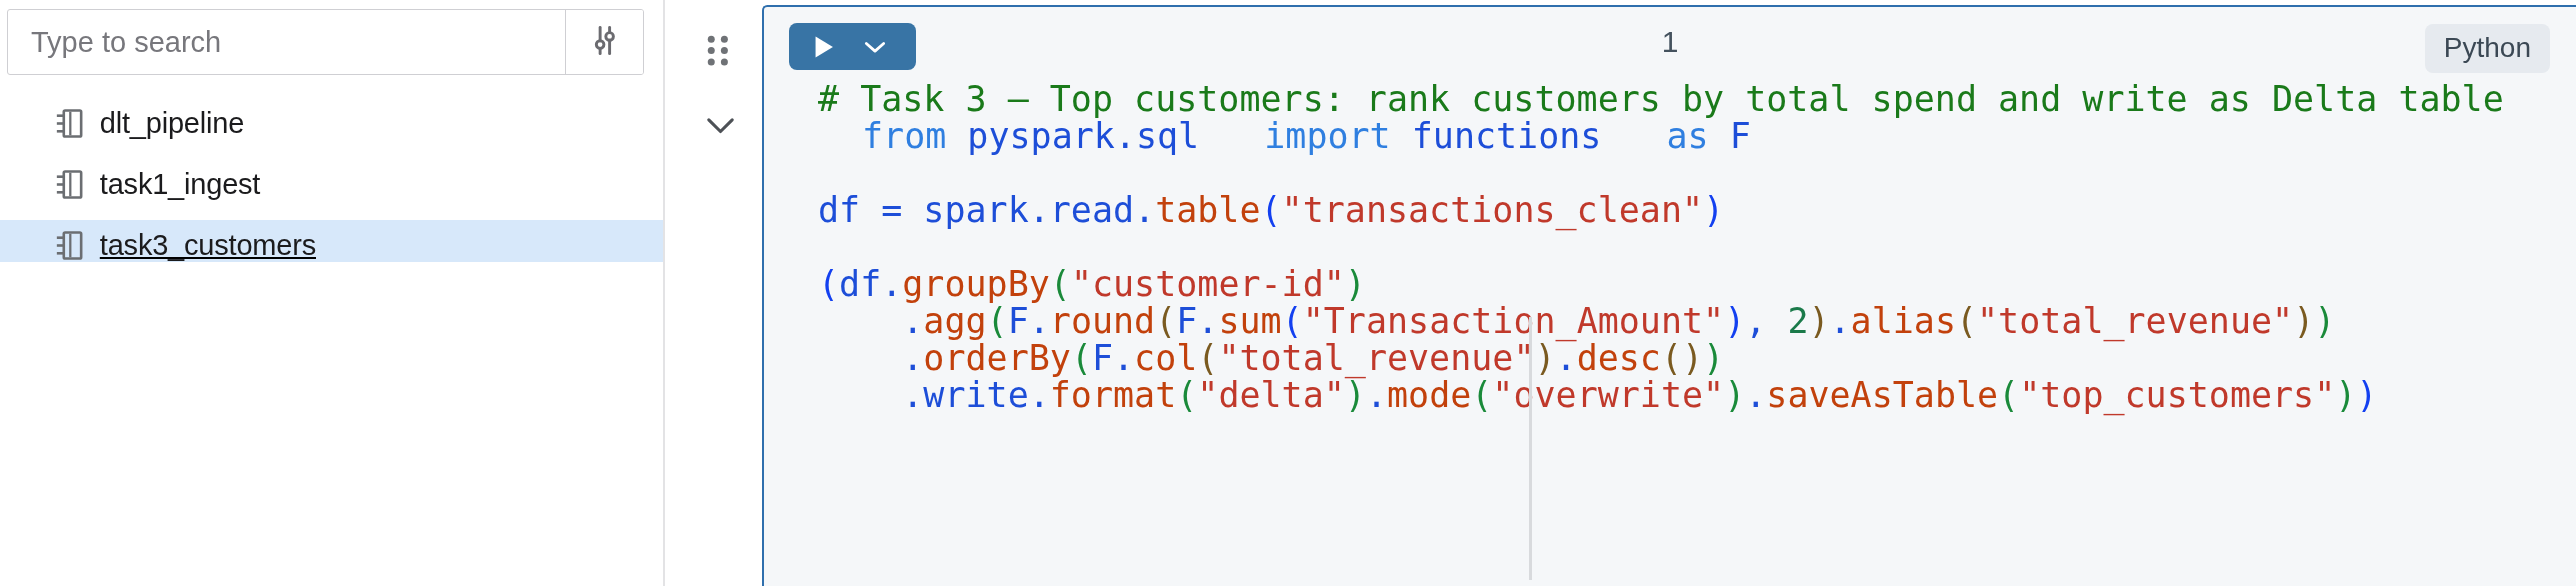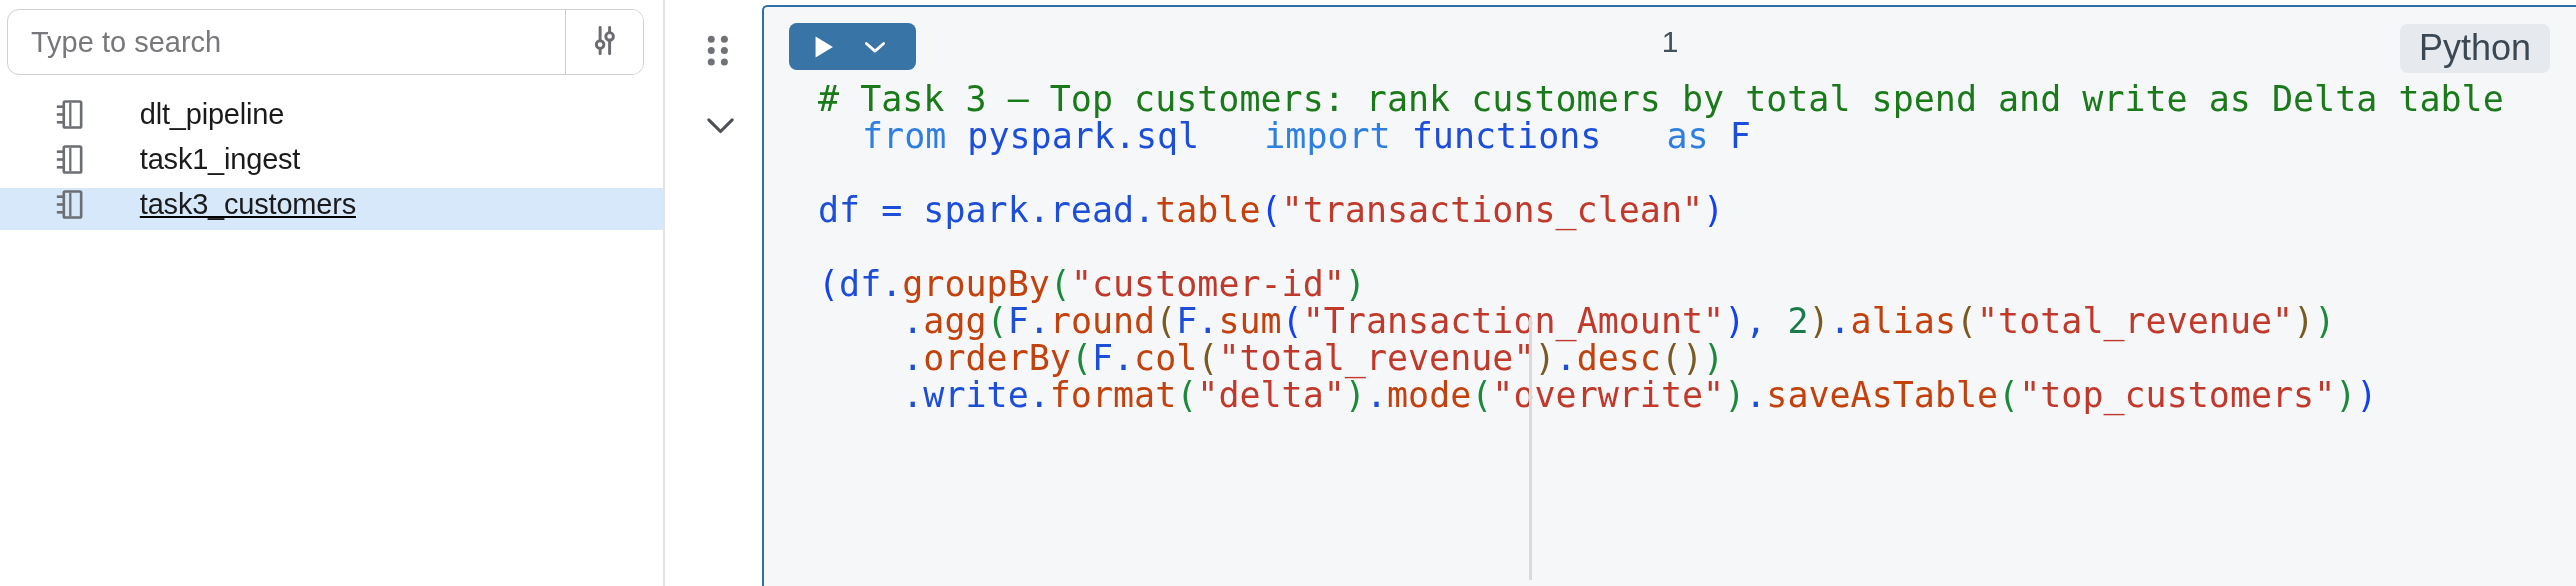--- a/index.html
+++ b/index.html
@@ -34,21 +34,21 @@
     flex: 0 0 665px;
   }
   .search-row {
     position: absolute;
     left: 7px;
     top: 8.8px;
     width: 637px;
     height: 66px;
     box-sizing: border-box;
     border: 1.8px solid #cfcfd3;
-    border-radius: 12px;
+    border-radius: 3px;
     display: flex;
     align-items: stretch;
     background: #fff;
     overflow: hidden;
   }
   .search-input {
     flex: 1 1 auto;
     border: none;
     outline: none;
     background: transparent;
@@ -75,28 +75,27 @@
 
   .nav-list {
     position: absolute;
     left: 0;
     top: 98px;
     width: 663px;
   }
   .nav-item {
     height: 42px;
     display: flex;
-    align-items: flex-start;
+    align-items: flex-end;
     padding-left: 54px;
     box-sizing: border-box;
     cursor: pointer;
     background: transparent;
-    gap: 40px;
-  }
-  .nav-item + .nav-item { margin-top: 3px; }
+  }
+  .nav-item + .nav-item { margin-top: 19px; }
   .nav-item.selected {
     background: #d7e8fa;
     text-decoration: underline;
   }
   .nav-icon {
     flex: 0 0 30px;
     width: 30px;
     height: 33px;
     margin-right: 15.8px;
     display: flex;
@@ -196,21 +195,21 @@
     color: #44525e;
     font-family: "Liberation Sans", sans-serif;
   }
   .lang-badge {
     position: absolute;
     right: 26px;
     top: 16.6px;
     background: #e6eaef;
     color: #3b4854;
     border-radius: 7.9px;
-    font-size: 36px;
+    font-size: 28px;
     padding: 7px 19px 9.6px 19px;
     line-height: 33px;
     cursor: pointer;
   }
 
   .code-area {
     position: relative;
     padding-left: 54px;
     font-family: "DejaVu Sans Mono", monospace;
     font-size: 35px;

